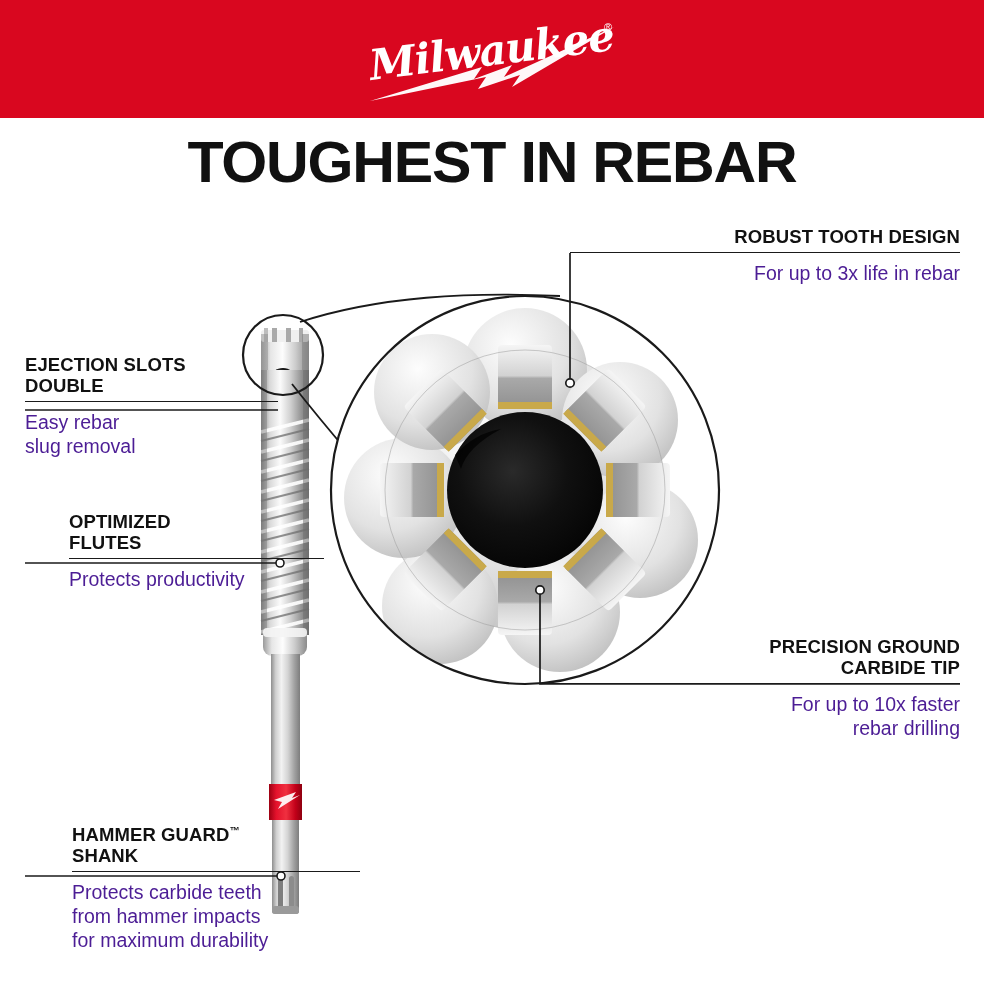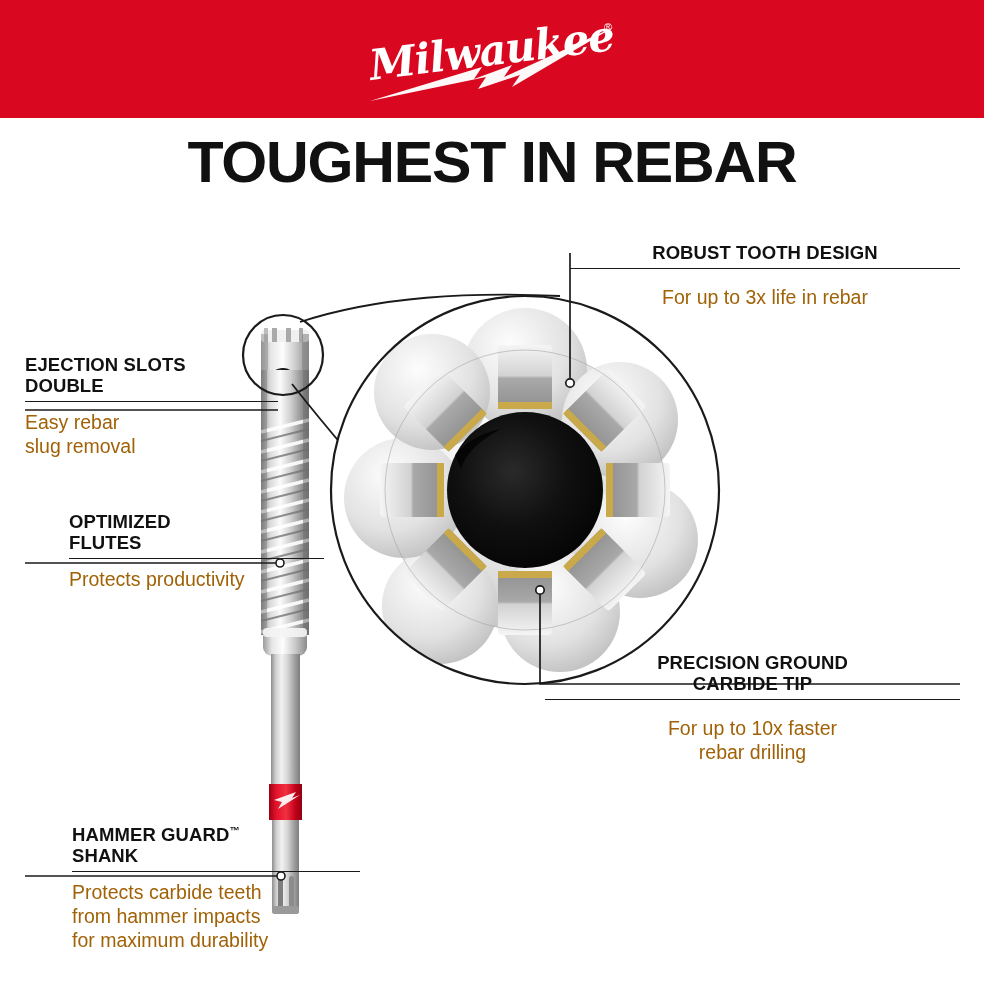--- a/index.html
+++ b/index.html
@@ -44,23 +44,23 @@
     color:#111;
     text-transform:uppercase;
   }
   .callout .head .tm{
     font-size:10px;vertical-align:super;letter-spacing:0;
   }
   .callout .rule{
     height:0;border-top:1.6px solid #1a1a1a;margin-top:5px;margin-bottom:8px;
   }
   .callout .body{
-    font-size:19.5px;line-height:24px;color:#a16207;font-weight:400;
-  }
-  .callout.right .head,.callout.right .body{text-align:center;margin-top:16px;}
+    font-size:19.5px;line-height:24px;color:#4c1d95;font-weight:400;
+  }
+  .callout.right .head,.callout.right .body{text-align:right;}
 
   
   #c-ejection{left:25px;top:354px;width:253px;}
   #c-flutes{left:25px;top:511px;width:255px;margin-left:44px;}
   #c-hammer{left:25px;top:820px;width:288px;margin-left:47px;}
 
   
   #c-tooth{left:570px;top:226px;width:390px;}
   #c-carbide{left:545px;top:636px;width:415px;}
 

